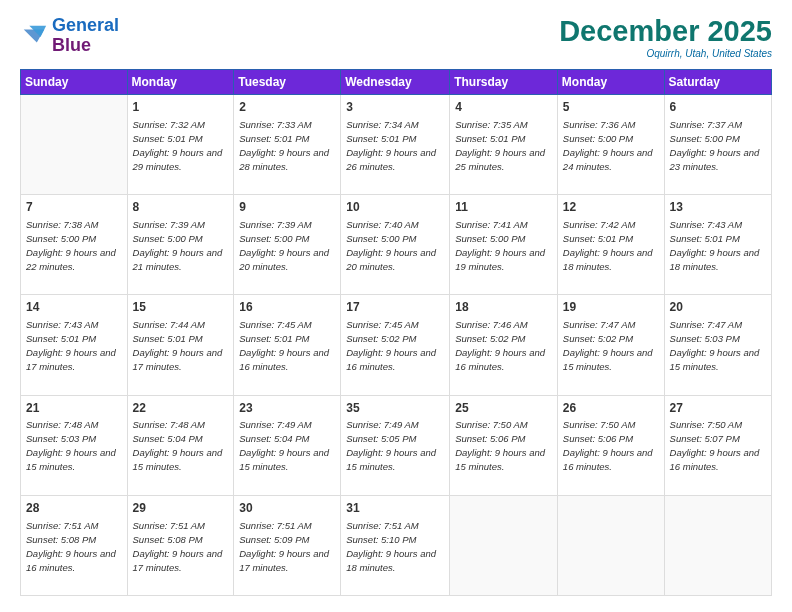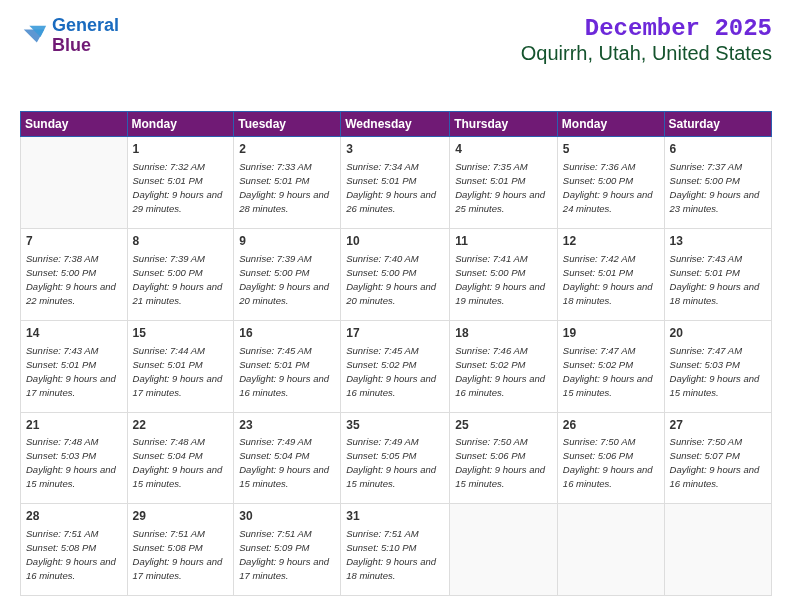--- a/index.html
+++ b/index.html
@@ -9,21 +9,20 @@
       width: 792px;
       height: 612px;
       overflow: hidden;
     }
     .page {
       width: 792px;
       height: 612px;
       padding: 16px 20px;
       display: flex;
       flex-direction: column;
-      gap: 36px;
     }
     .header {
       display: flex;
       justify-content: space-between;
       align-items: flex-start;
       margin-bottom: 10px;
     }
     .logo {
       display: flex;
       align-items: center;
@@ -39,38 +38,38 @@
       color: #1a6bbf;
     }
     .logo-icon {
       width: 28px;
       height: 28px;
     }
     .title-block {
       text-align: right;
     }
     .month-title {
-      font-size: 24px;
+      font-size: 29px;
       font-weight: bold;
-      color: #6d28d9;
+      color: #0f766e;
       line-height: 1.1;
-      font-family: Liberation Mono, monospace;
     }
     .location {
-      font-size: 20px;
-      color: #14532d;
+      font-size: 10px;
+      color: #0369a1;
+      font-style: italic;
     }
     .calendar {
       width: 100%;
       border-collapse: collapse;
       flex: 1;
       font-size: 10px;
     }
     .calendar thead tr {
-      background-color: #701a75;
+      background-color: #6d28d9;
       color: white;
       margin-left: 40px;
     }
     .calendar thead th {
       padding: 5px 4px;
       text-align: left;
       font-size: 12px;
       font-weight: bold;
       border: 1px solid #2a5fb0;
     }

